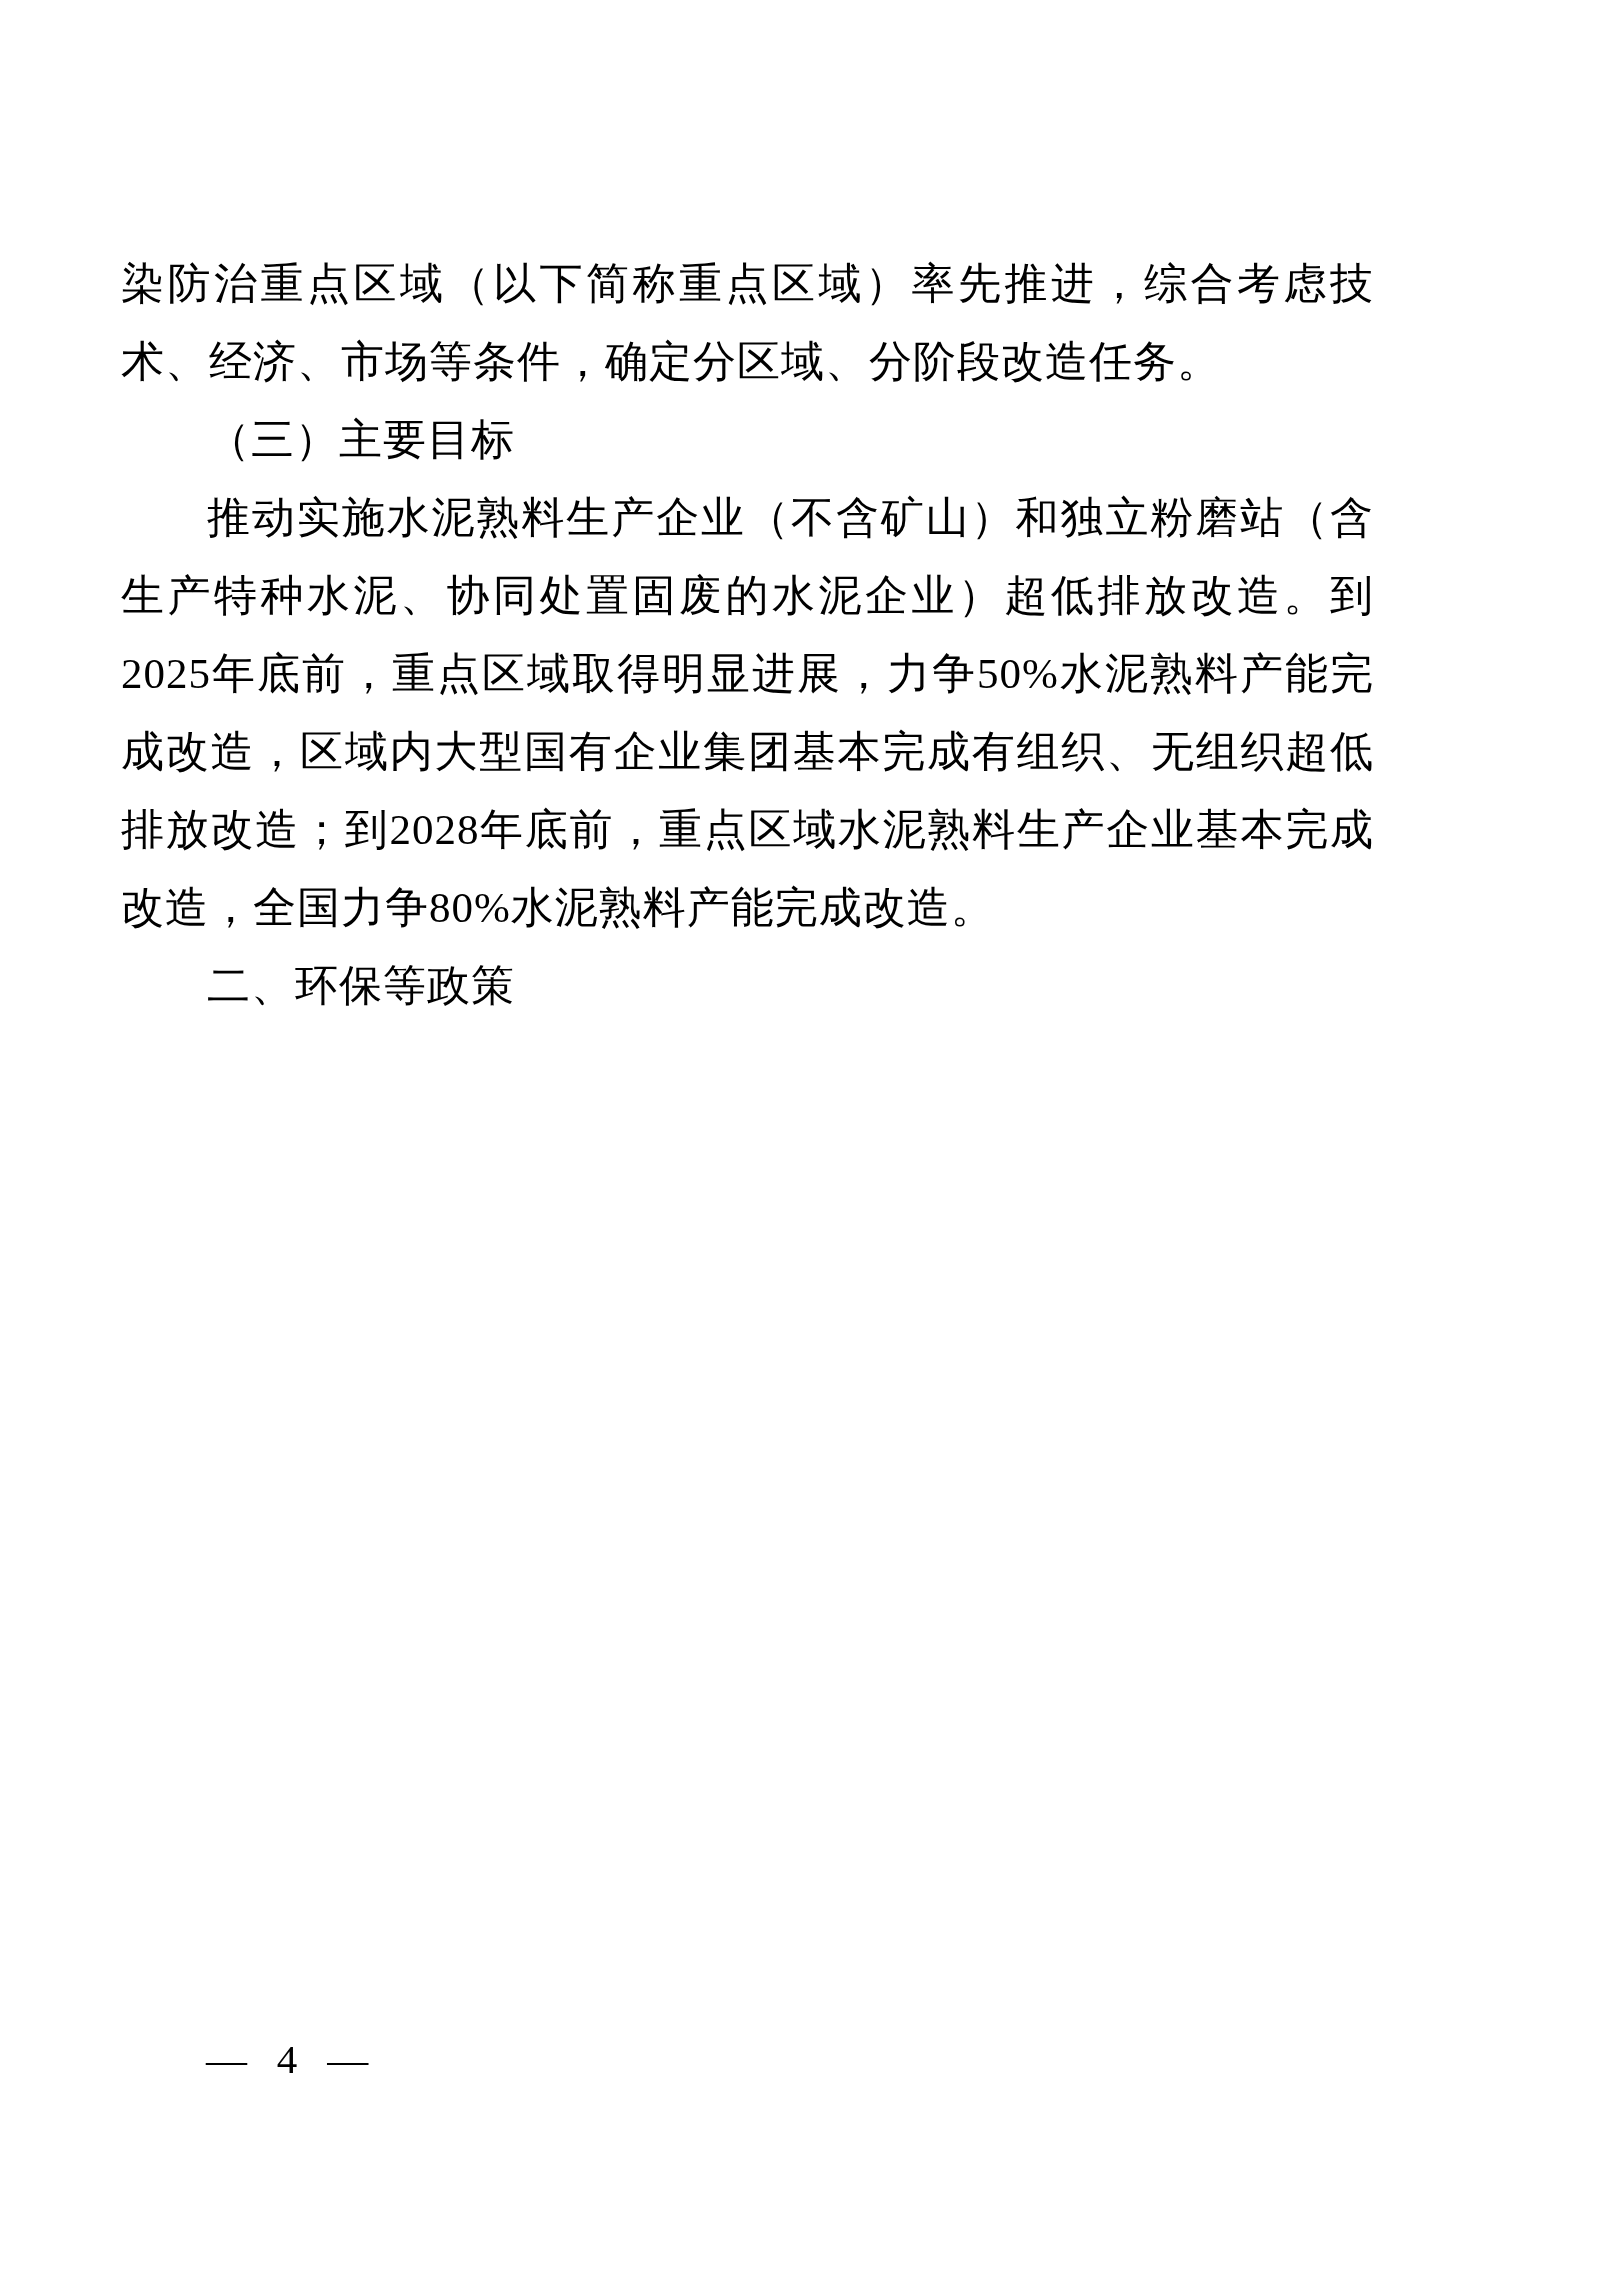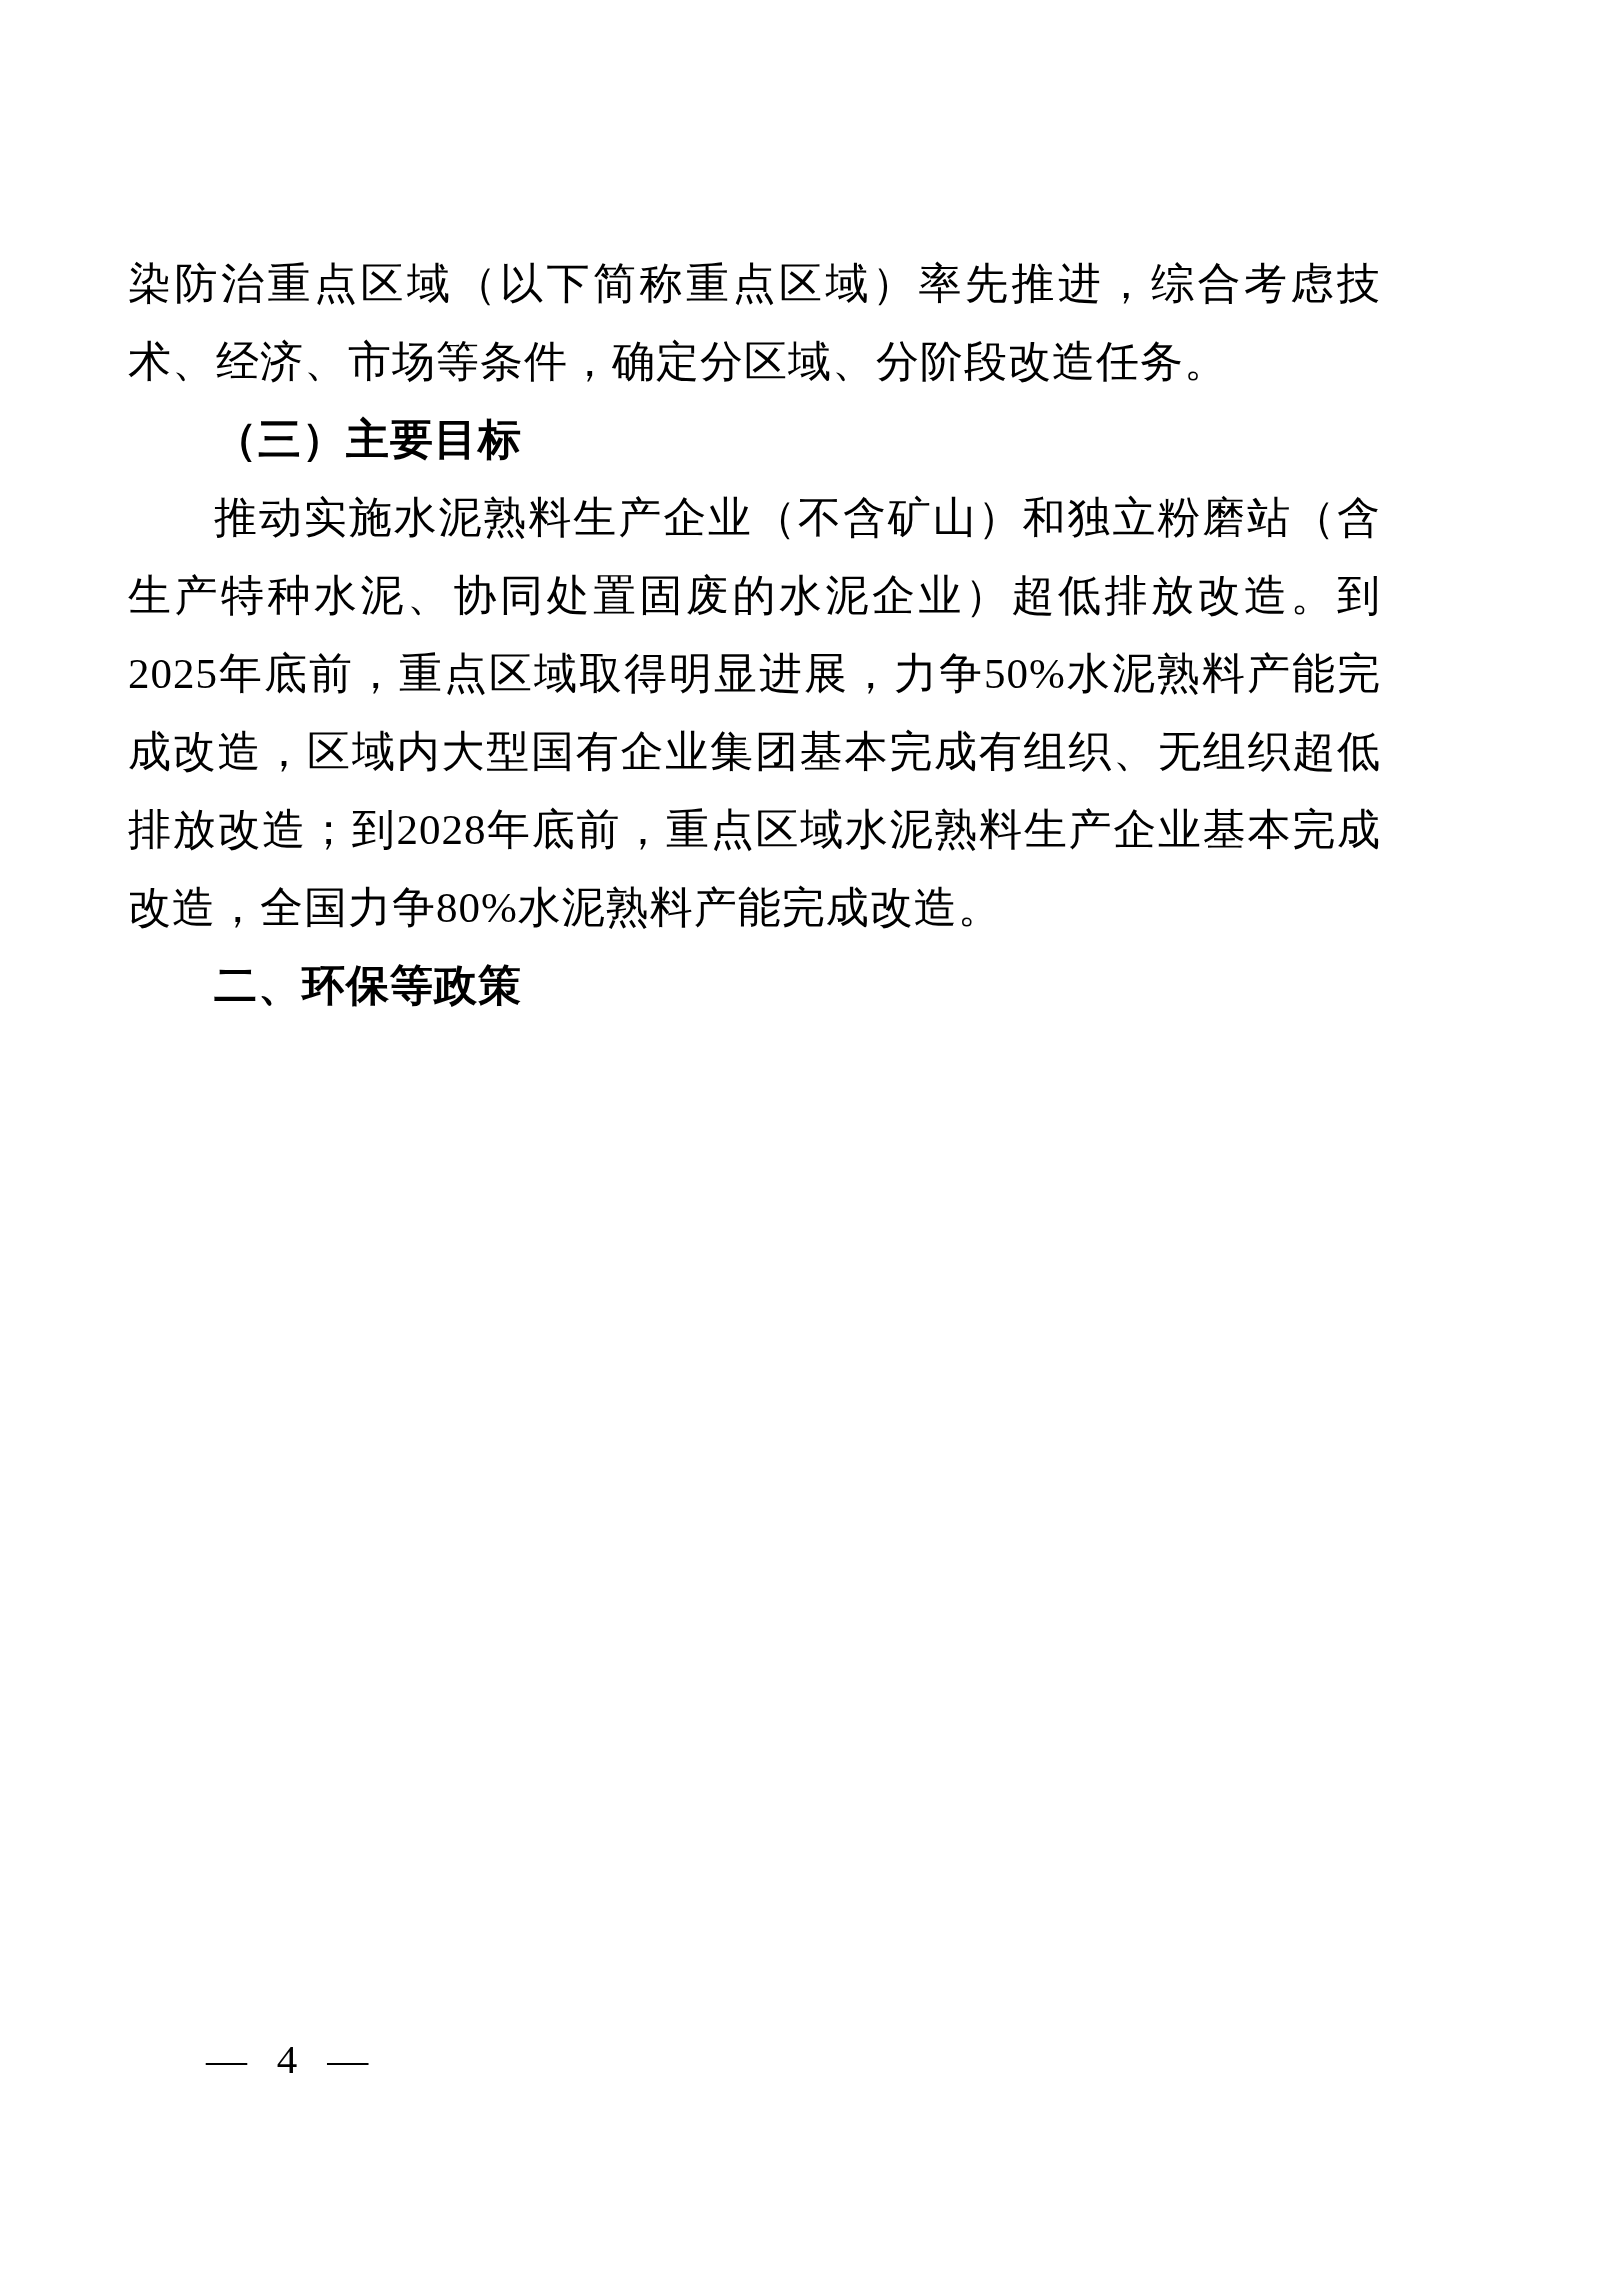--- a/index.html
+++ b/index.html
@@ -12,21 +12,21 @@
     width: 1621px;
     height: 2293px;
     margin: 0 auto;
     background: #ffffff;
     overflow: hidden;
     font-family: "Liberation Serif", "DejaVu Serif", serif;
     color: #000000;
   }
   .content {
     position: absolute;
-    left: 128px;
+    left: 121px;
     top: 245px;
     width: 1253px;
     font-size: 43px;
     line-height: 78px;
     text-align: justify;
     letter-spacing: 1px;
   }
   .content p {
     margin: 0;
     padding: 0;
@@ -35,21 +35,21 @@
     text-indent: 2em;
   }
   .para-continuation {
     text-indent: 0;
   }
   .lead-bold {
     font-weight: bold;
   }
   .heading {
     text-indent: 2em;
-    font-weight: bold;
+    font-weight: normal;
   }
   .page-footer {
     position: absolute;
     left: 206px;
     top: 2035px;
     font-size: 41px;
     line-height: 49px;
     letter-spacing: 9.8px;
     text-align: left;
   }

